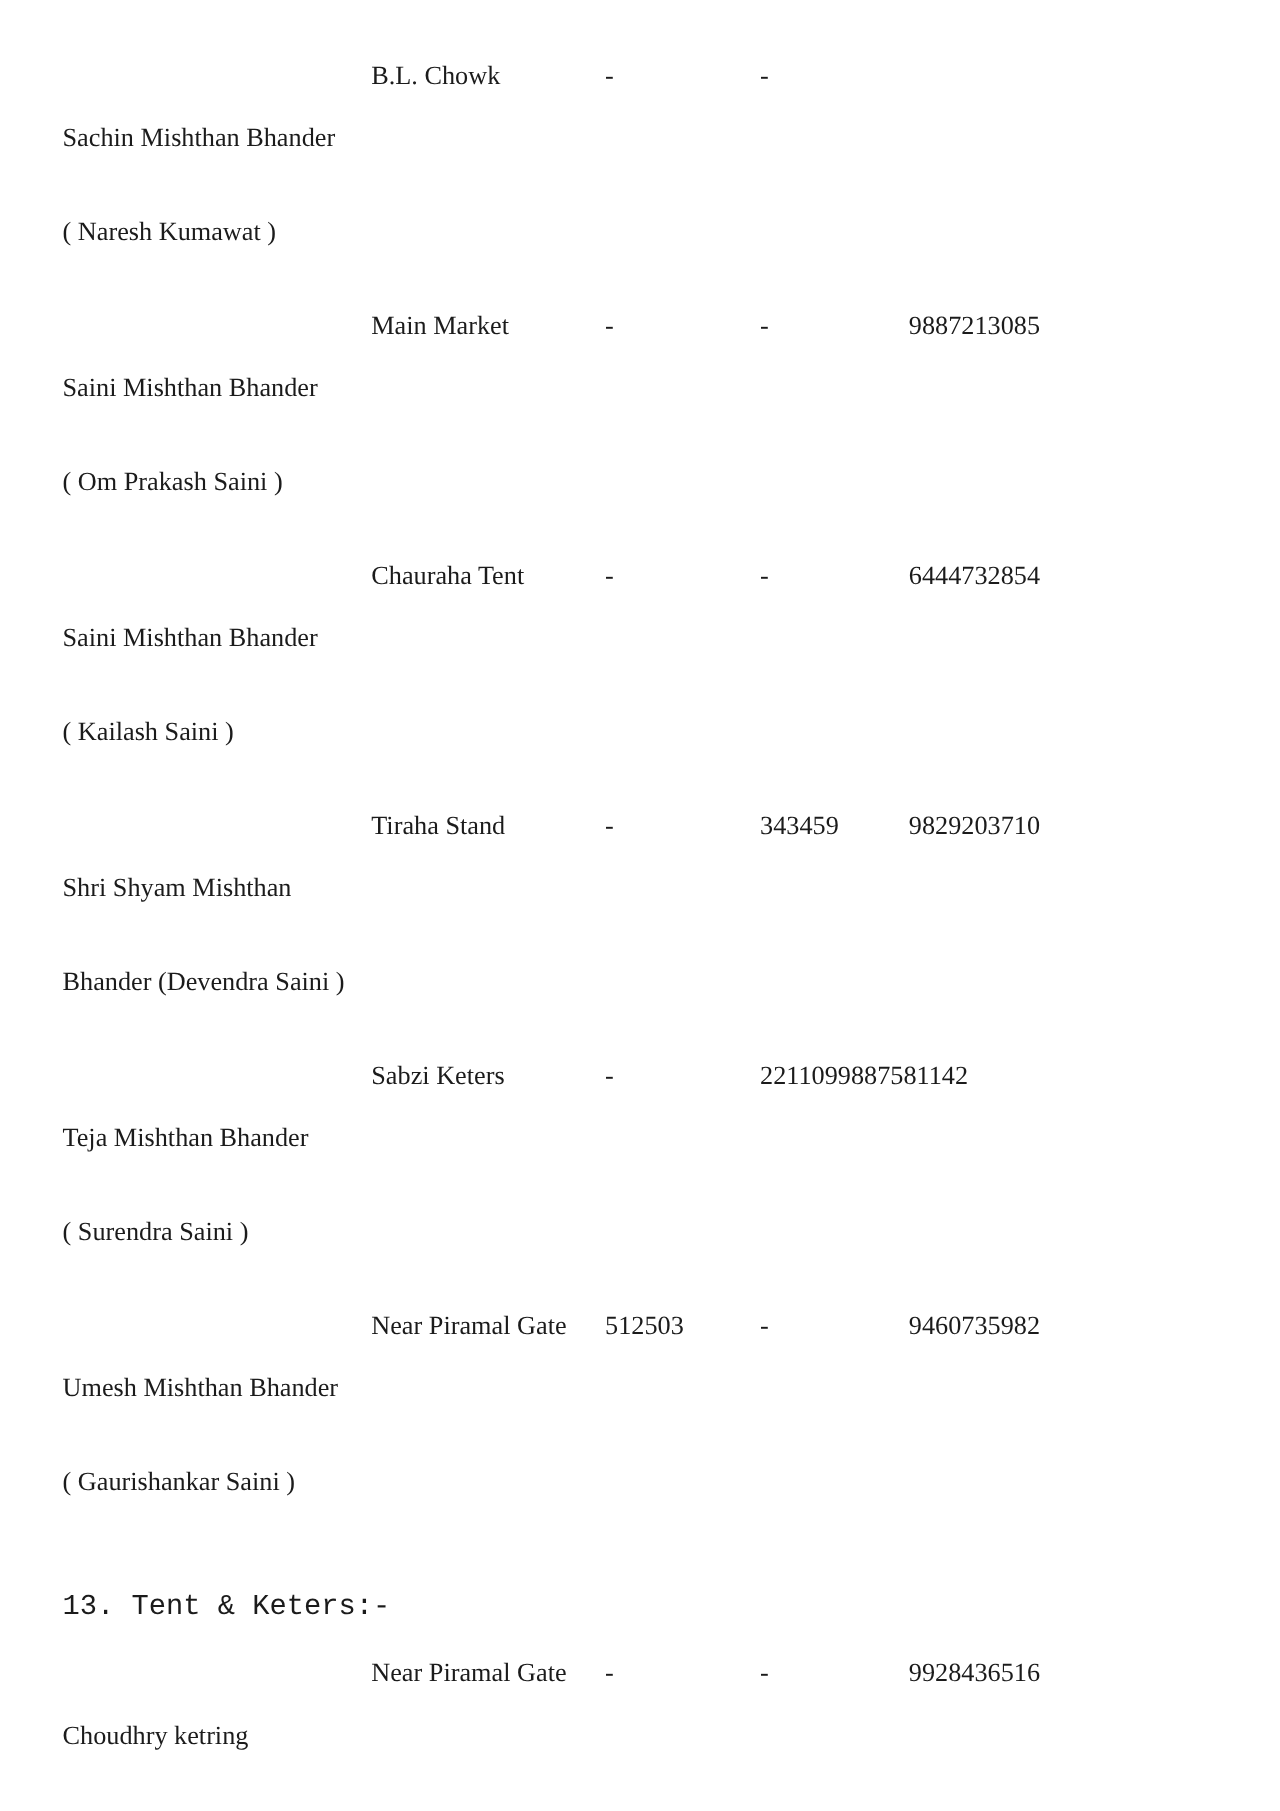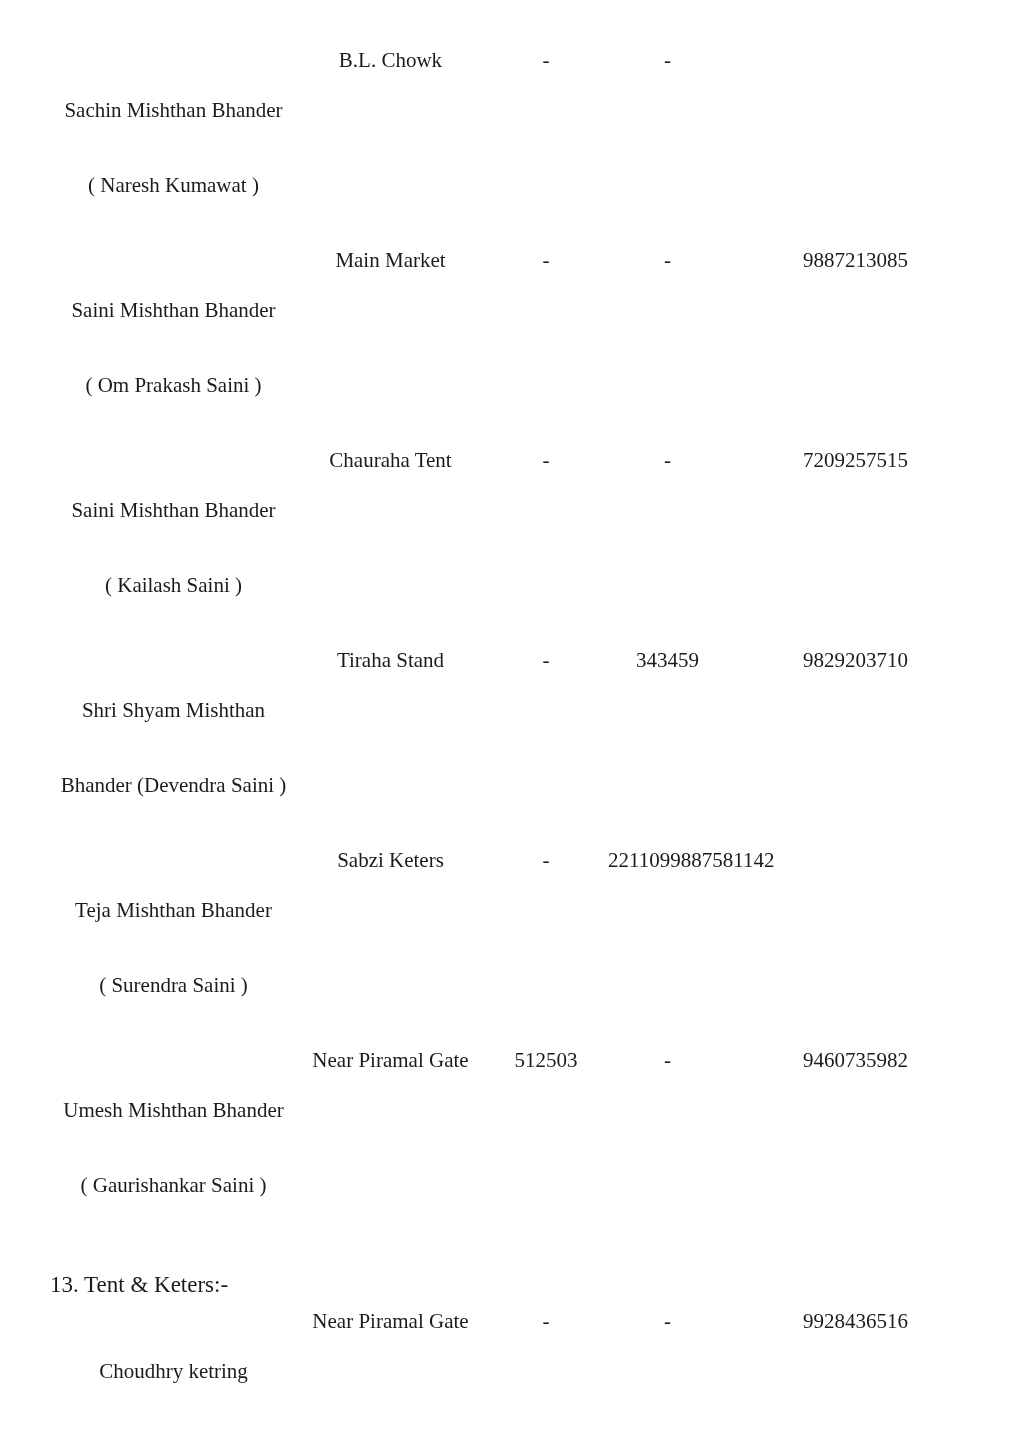--- a/index.html
+++ b/index.html
@@ -15,30 +15,31 @@
     font-family: "Liberation Serif", "DejaVu Serif", serif;
     font-size: 21px;
     line-height: 25px;
     color: #1b1b1b;
   }
   section { display: block; }
   .heading {
     font-size: 23px;
     line-height: 30px;
     font-weight: 400;
-    margin: 22px 0 9px 0;
+    margin: 22px 0 26px 0;
+    font-family: Liberation Mono, monospace;
   }
   
   #sections section:nth-of-type(3) .heading { margin-top: 67px; margin-bottom: 28px; }
   .row {
     display: grid;
     grid-template-columns: 247px 187px 124px 119px 1fr;
     align-items: start;
   }
-  .cell { white-space: pre; text-align: center; }
+  .cell { white-space: pre; }
   .name .line1, .name .line2 { white-space: pre; }
 </style>
 </head>
 <body>
 
 <div class="page">
   <div id="sections">
   <section class="section">
 
     <div class="rows">
@@ -64,21 +65,21 @@
   </div>
 
   <div class="row">
     <div class="cell name">
       <div class="line1">Saini Mishthan Bhander</div>
       <div class="line2">( Kailash Saini )</div>
     </div>
     <div class="cell location">Chauraha Tent</div>
     <div class="cell c3">-</div>
     <div class="cell c4">-</div>
-    <div class="cell phone">7209257515</div>
+    <div class="cell phone">6444732854</div>
   </div>
 
   <div class="row">
     <div class="cell name">
       <div class="line1">Shri Shyam Mishthan</div>
       <div class="line2">Bhander (Devendra Saini )</div>
     </div>
     <div class="cell location">Tiraha Stand</div>
     <div class="cell c3">-</div>
     <div class="cell c4">343459</div>

